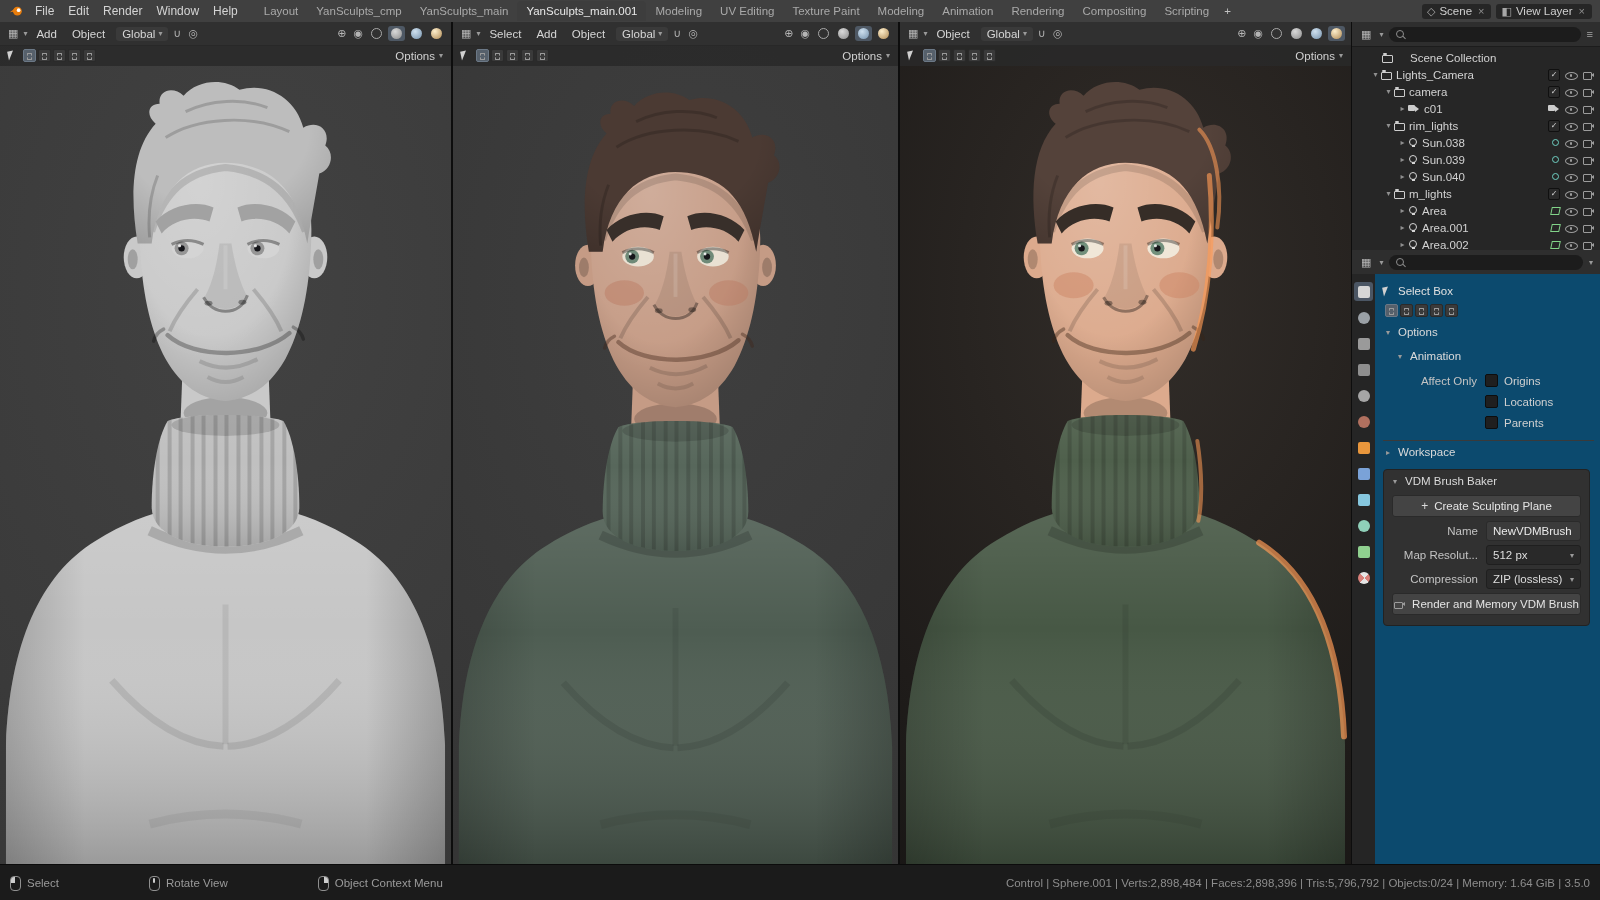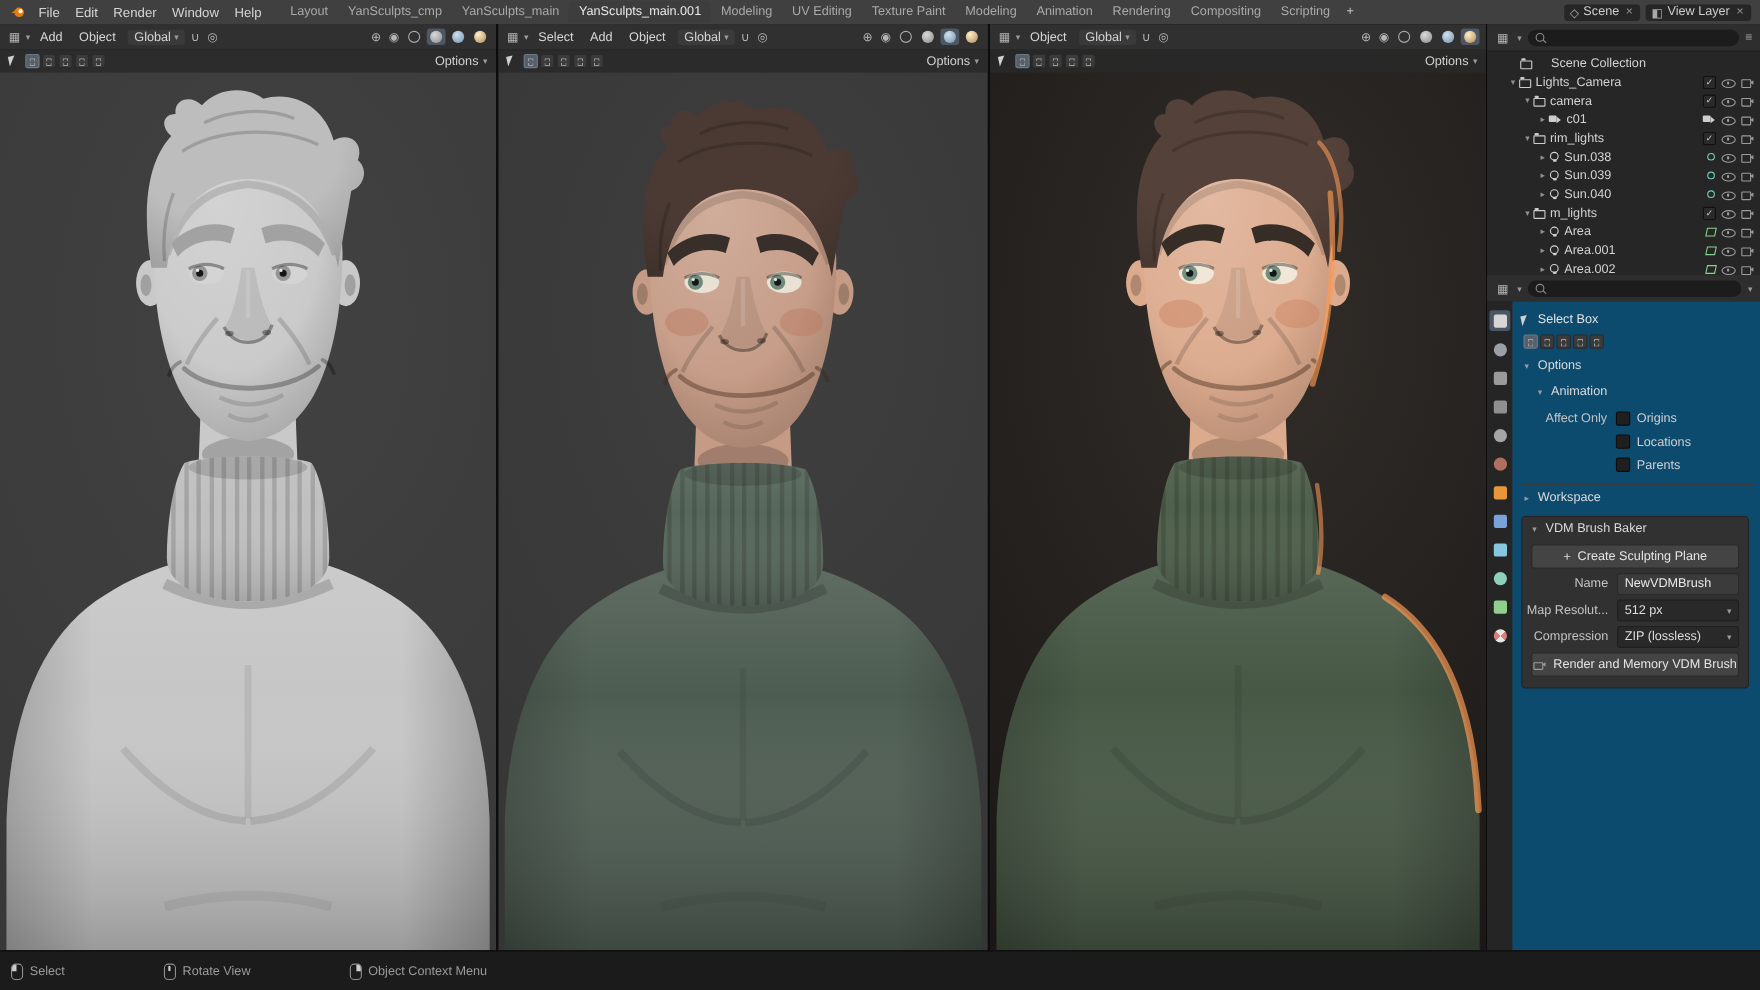--- a/index.html
+++ b/index.html
@@ -92,21 +92,21 @@
   .props-header{height:24px;background:#2e2e2e;border-bottom:1px solid #1e1e1e;display:flex;align-items:center;gap:6px;padding:0 7px;}
   .props-tabs{position:absolute;left:0;top:24px;bottom:0;width:23px;background:#252525;display:flex;flex-direction:column;align-items:center;gap:7px;padding-top:8px;}
   .ptab{width:19px;height:19px;border-radius:3px;display:flex;align-items:center;justify-content:center;}
   .ptab.active{background:#4b5664;}
   .pt{width:12px;height:12px;border-radius:2px;display:block;}
   .pt.circ{border-radius:50%;}
   .pcontent{position:absolute;left:23px;top:24px;right:0;bottom:0;background:#0c4a6e;font-size:11.5px;color:#cfcfcf;padding:6px 6px 0 8px;box-sizing:border-box;}
   .toolrow{display:flex;align-items:center;gap:6px;height:22px;color:#e0e0e0;}
   .phead{display:flex;align-items:center;gap:5px;height:22px;color:#dadada;margin-top:2px;}
   .phead .caret{width:10px;text-align:center;}
-  .prow{display:grid;grid-template-columns:86px 1fr;align-items:center;margin:4px 6px 4px 0;}
+  .prow{display:grid;grid-template-columns:86px 1fr;align-items:center;margin:4px 6px 4px 16px;}
   .plabel{text-align:right;padding-right:8px;color:#c3c3c3;white-space:nowrap;overflow:hidden;}
   .cbitem{display:flex;align-items:center;gap:6px;margin:3px 0;}
   .cbbox{width:11px;height:11px;background:#1f1f1f;border:1px solid #0d0d0d;border-radius:2px;flex:0 0 auto;}
   .pbox{border:1px solid #222;background:#313131;border-radius:4px;margin:6px 4px 0 0;padding-bottom:7px;}
   .pbox .phead{margin:0;padding:0 6px;}
   .btn{height:20px;background:#444;border:1px solid #2a2a2a;border-radius:3px;display:flex;align-items:center;justify-content:center;gap:6px;color:#e4e4e4;margin:3px 8px;font-size:11.5px;}
   .field{height:18px;background:#3b3b3b;border:1px solid #2a2a2a;border-radius:3px;display:flex;align-items:center;padding:0 6px;color:#eaeaea;margin-right:2px;}
   .drop{height:18px;background:#292929;border:1px solid #1f1f1f;border-radius:3px;display:flex;align-items:center;padding:0 6px;color:#dedede;margin-right:2px;}
   .drop .caret{margin-left:auto;}
   .plus{color:#dcdcdc;font-size:12px;}
@@ -603,20 +603,21 @@
       <span>Select</span>
     </span>
     <span class="hint">
       <span class="mouse mmb"></span>
       <span>Rotate View</span>
     </span>
     <span class="hint">
       <span class="mouse rmb"></span>
       <span>Object Context Menu</span>
     </span>
+    <span class="stats">Control | Sphere.001 | Verts:2,898,484 | Faces:2,898,396 | Tris:5,796,792 | Objects:0/24 | Memory: 1.64 GiB | 3.5.0</span>
   </div>
 
 </div>
 
 <svg class="hidden-defs" aria-hidden="true">
   <defs>
     <radialGradient id="gHi" cx="0.35" cy="0.22" r="0.65">
       <stop offset="0" stop-color="#ffffff" stop-opacity="0.18"></stop>
       <stop offset="1" stop-color="#ffffff" stop-opacity="0"></stop>
     </radialGradient>

